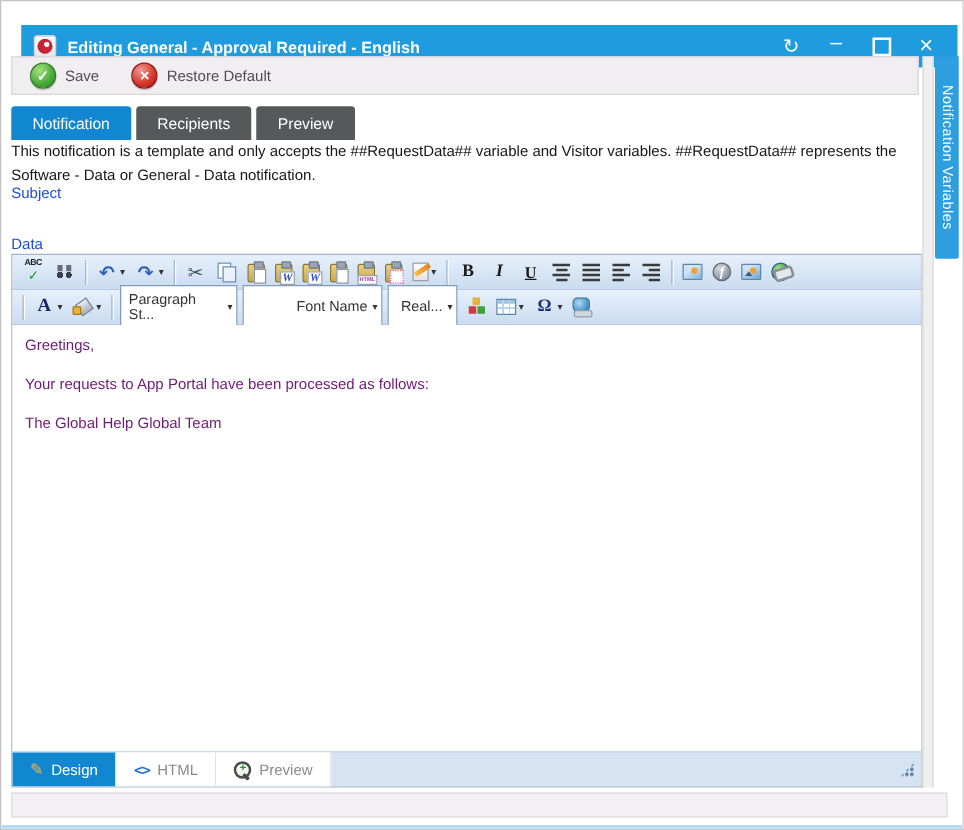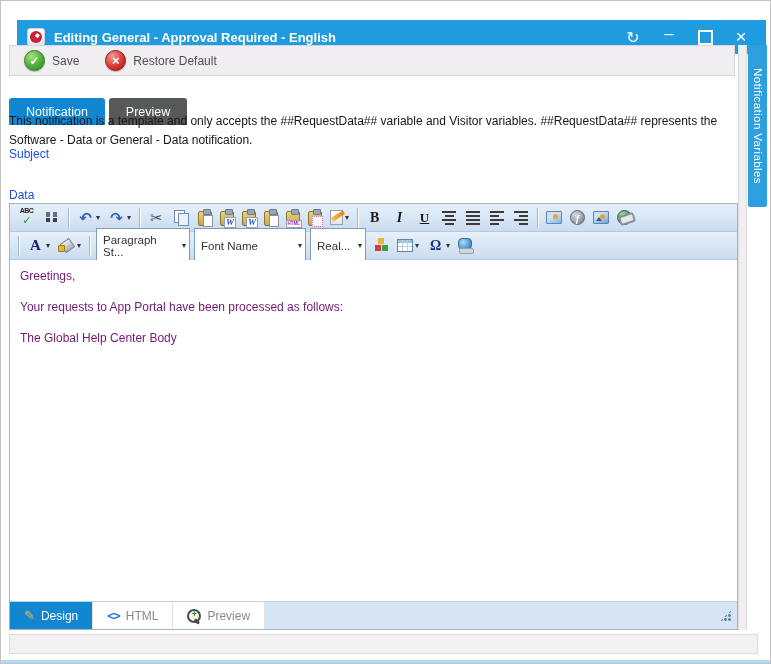--- a/index.html
+++ b/index.html
@@ -37,21 +37,21 @@
   .act-label { color:#4f4f4f; font-size:12px; }
   .circ { width:21px; height:21px; border-radius:50%; display:flex; align-items:center;
           justify-content:center; color:#fff; font-weight:bold; font-size:12px;
           box-shadow:0 1px 1px rgba(0,0,0,.25); }
   .circ-green { background:radial-gradient(circle at 35% 28%, #a8e07e, #4caf3c 55%, #2c7d24);
                 border:1px solid #2c7d24; }
   .circ-red   { background:radial-gradient(circle at 35% 28%, #f09a93, #d93a30 55%, #9e1712);
                 border:1px solid #8e1410; font-size:13px; }
 
   
-  .tabstrip { position:absolute; left:8px; top:84px; height:40px; display:flex; gap:4px;align-items:flex-end; }
+  .tabstrip { position:absolute; left:8px; top:84px; height:40px; display:flex; gap:4px; }
   .tab { height:27px; display:flex; align-items:center; padding:0 17px; font-size:12.5px;
          color:#fff; background:#57585a; border-radius:3px 3px 0 0; cursor:default; }
   .tab.active { background:#1287d1; }
 
   
   .note { position:absolute; left:8px; top:111px; width:730px; font-size:12px;
           line-height:19px; color:#161616; }
   .field-label { position:absolute; left:8px; font-size:12px; color:#1d4ed8; }
   .lbl-subject { top:146px; }
   .lbl-body { top:187px; }
@@ -149,21 +149,21 @@
   .grid::after { content:""; position:absolute; inset:0; background:
       linear-gradient(90deg, transparent 4px, #b9d4ec 4px, #b9d4ec 5px, transparent 5px, transparent 9px, #b9d4ec 9px, #b9d4ec 10px, transparent 10px),
       linear-gradient(transparent 6px, #b9d4ec 6px, #b9d4ec 7px, transparent 7px); }
   .omega { color:#1b2f7a; font:bold 14px "Liberation Serif",serif; }
   .snip { width:14px; height:13px; margin-top:-2px; border-radius:4px 4px 6px 6px;
          background:radial-gradient(circle at 35% 30%, #aedcf5, #3f8fc9 70%, #2b6da0);
          border:1px solid #3a6f99; }
   .snip::after { content:""; position:absolute; left:0px; bottom:-4px; width:13px; height:4px;
          background:#cfd6dd; border:1px solid #98a0aa; border-radius:2px; }
   .tsel { height:35px; background:#fff; border:1px solid #7f9db9; display:inline-flex;
-          align-items:center; justify-content:space-between; padding:0 3px 0 6px; margin:0 2px;
+          align-items:center; justify-content:flex-end; padding:0 3px 0 6px; margin:0 2px;
           font-size:11.5px; color:#333; }
   .tsel-a { font-size:8px; color:#333; margin-left:4px; }
 
   
   .ebody { flex:1 1 auto; background:#fff; padding:8px 10px; overflow:hidden; }
   .ebody p { font-size:12px; line-height:17px; color:#701a75; margin-bottom:14px; }
 
   
   .modebar { flex:0 0 28px; display:flex; align-items:stretch; background:#d5e3f2;
              border-top:1px solid #c2d2e2; }
@@ -218,20 +218,21 @@
       <span class="act-label">Save</span>
     </span>
     <span class="act">
       <span class="circ circ-red">×</span>
       <span class="act-label">Restore Default</span>
     </span>
   </div>
 
   <div class="tabstrip">
       <span class="tab active">Notification</span>
+      <span class="tab">Recipients</span>
       <span class="tab">Preview</span>
     </div>
 
   <div class="note">This notification is a template and only accepts the ##RequestData## variable and Visitor variables. ##RequestData## represents the Software - Data or General - Data notification.</div>
 
   <div class="field-label lbl-subject">Subject</div>
 
   <div class="field-label lbl-body">Data</div>
 
   <div class="editor">
@@ -356,21 +357,21 @@
           <span class="tbicon omega">Ω</span>
           <span class="dd">▾</span>
         </span>
         <span class="tbtn">
           <span class="tbicon snip"></span>
         </span>
       </div>
     <div class="ebody">
         <p>Greetings,</p>
         <p>Your requests to App Portal have been processed as follows:</p>
-        <p>The Global Help Center Body</p>
+        <p>The Global Help Global Team</p>
       </div>
     <div class="modebar">
       <span class="mtabs">
           <span class="mtab active">
             <span class="mticon pencil-icon">✎</span>
             <span class="mtlabel">Design</span>
           </span>
           <span class="mtab">
             <span class="mticon code-icon">&lt;&gt;</span>
             <span class="mtlabel">HTML</span>

